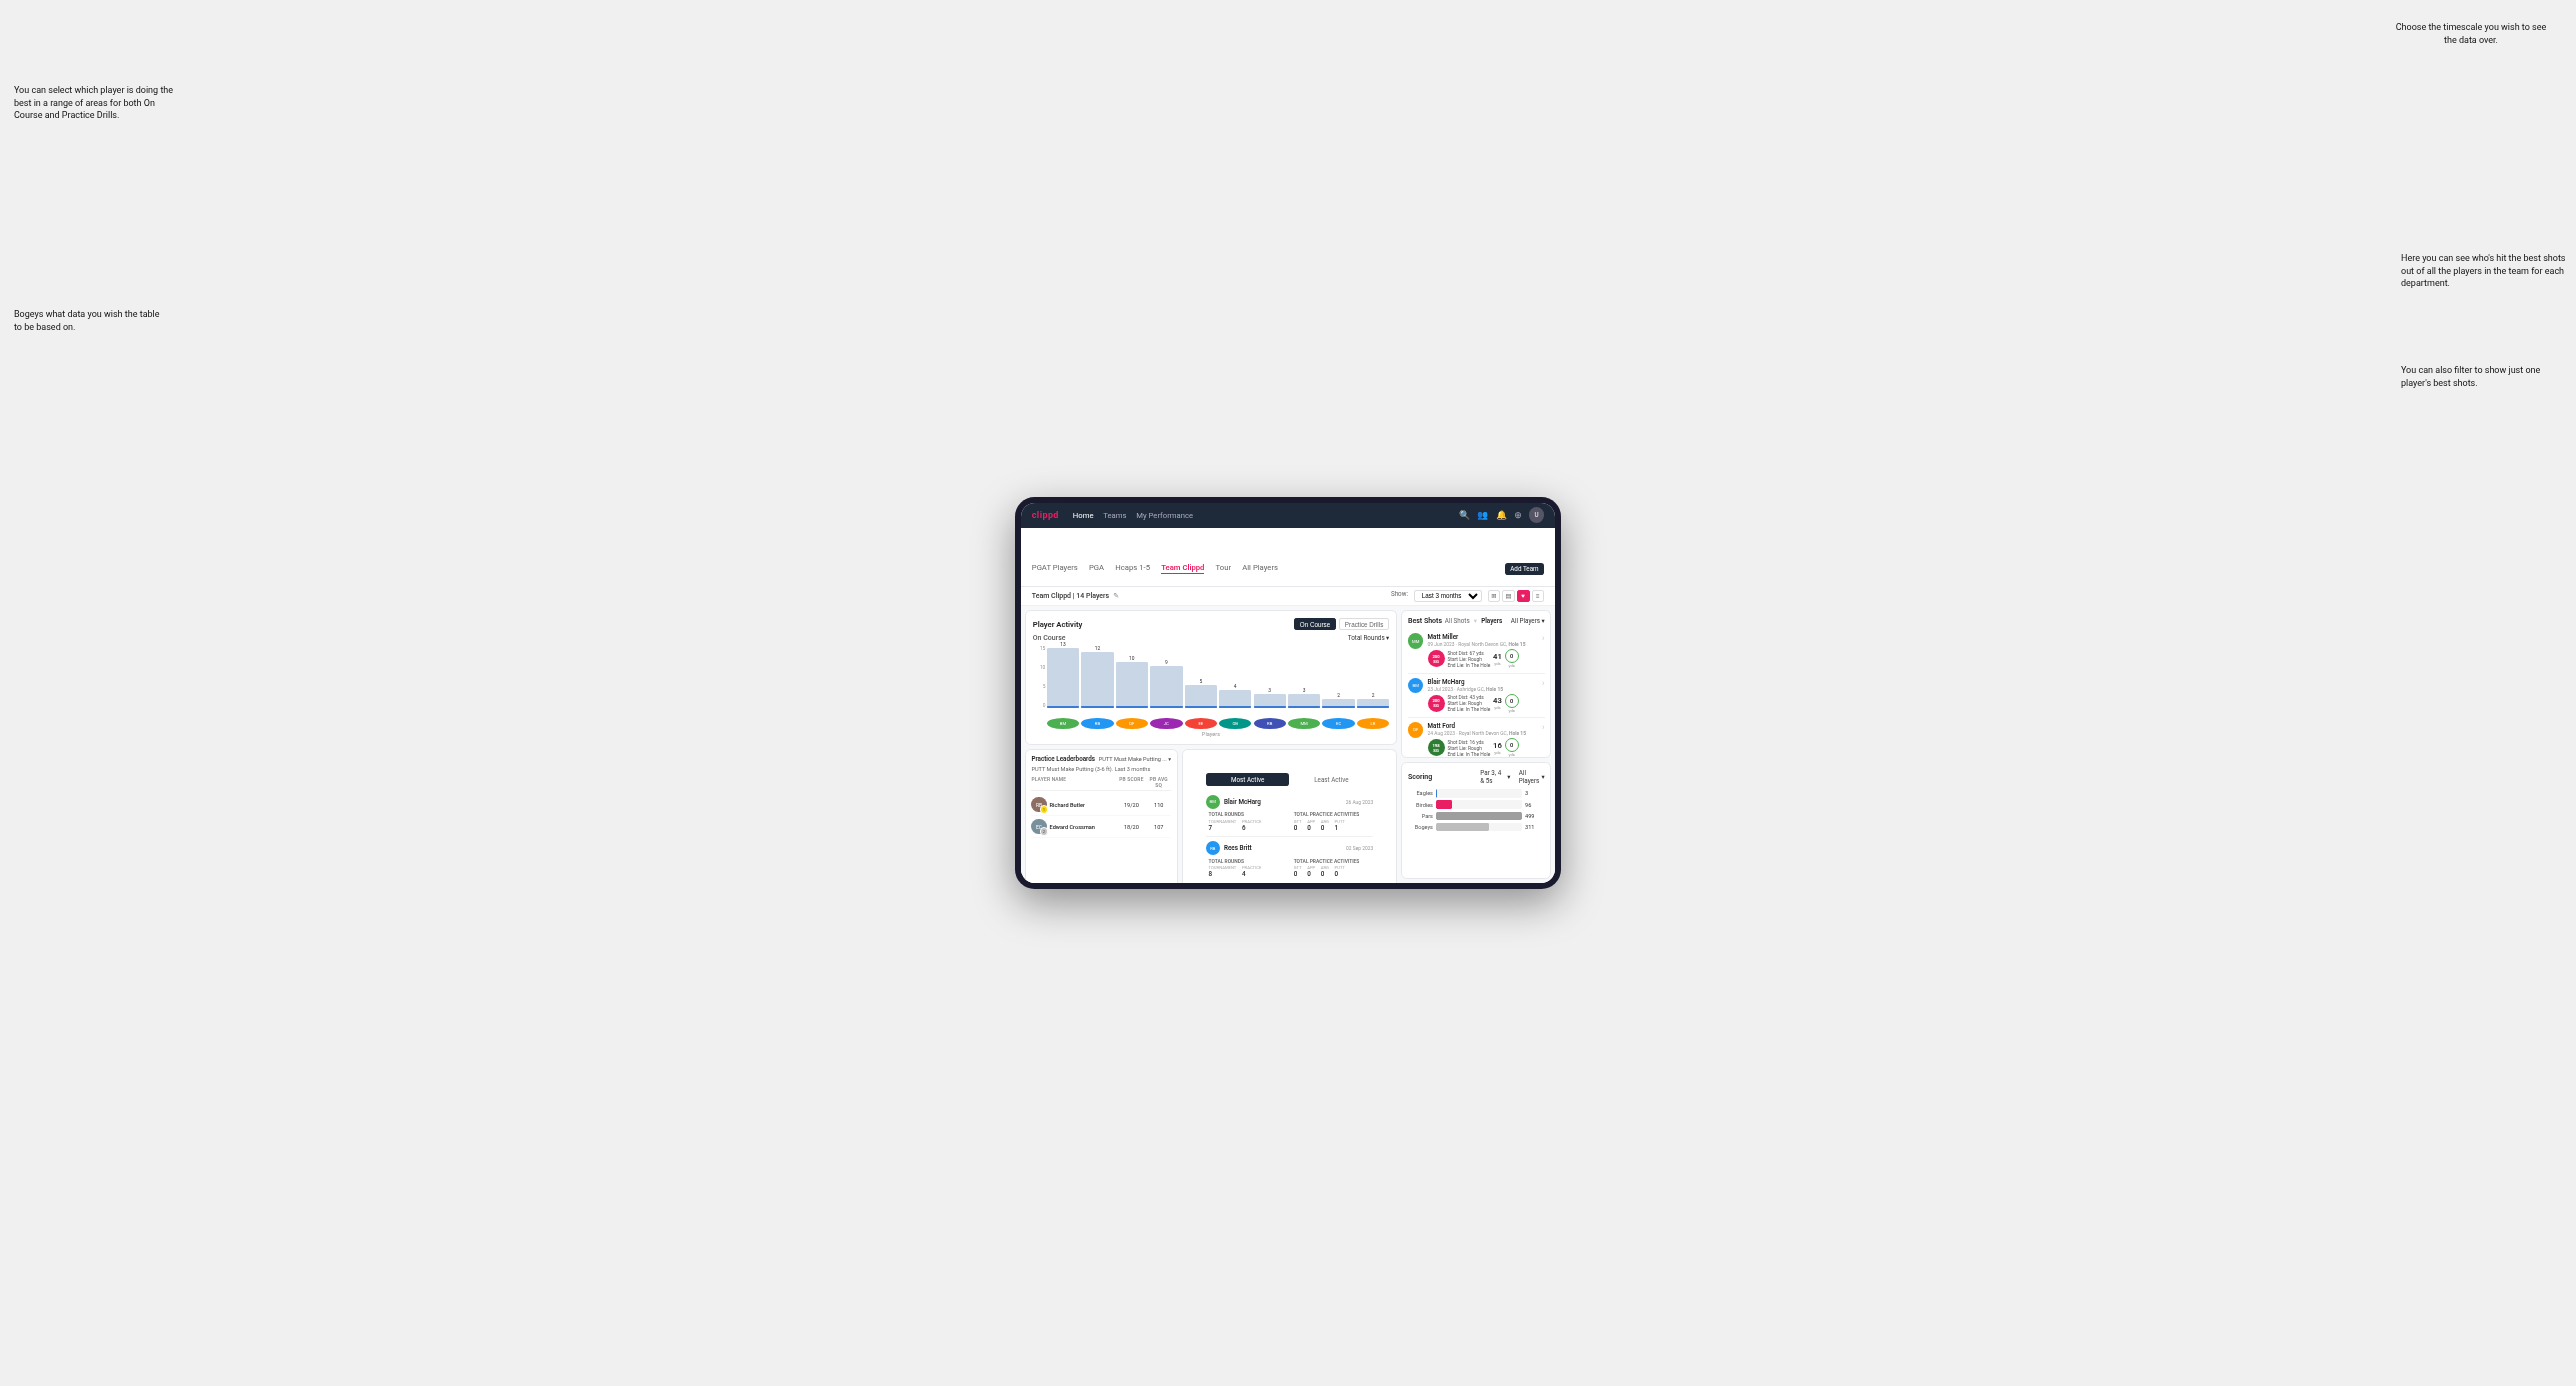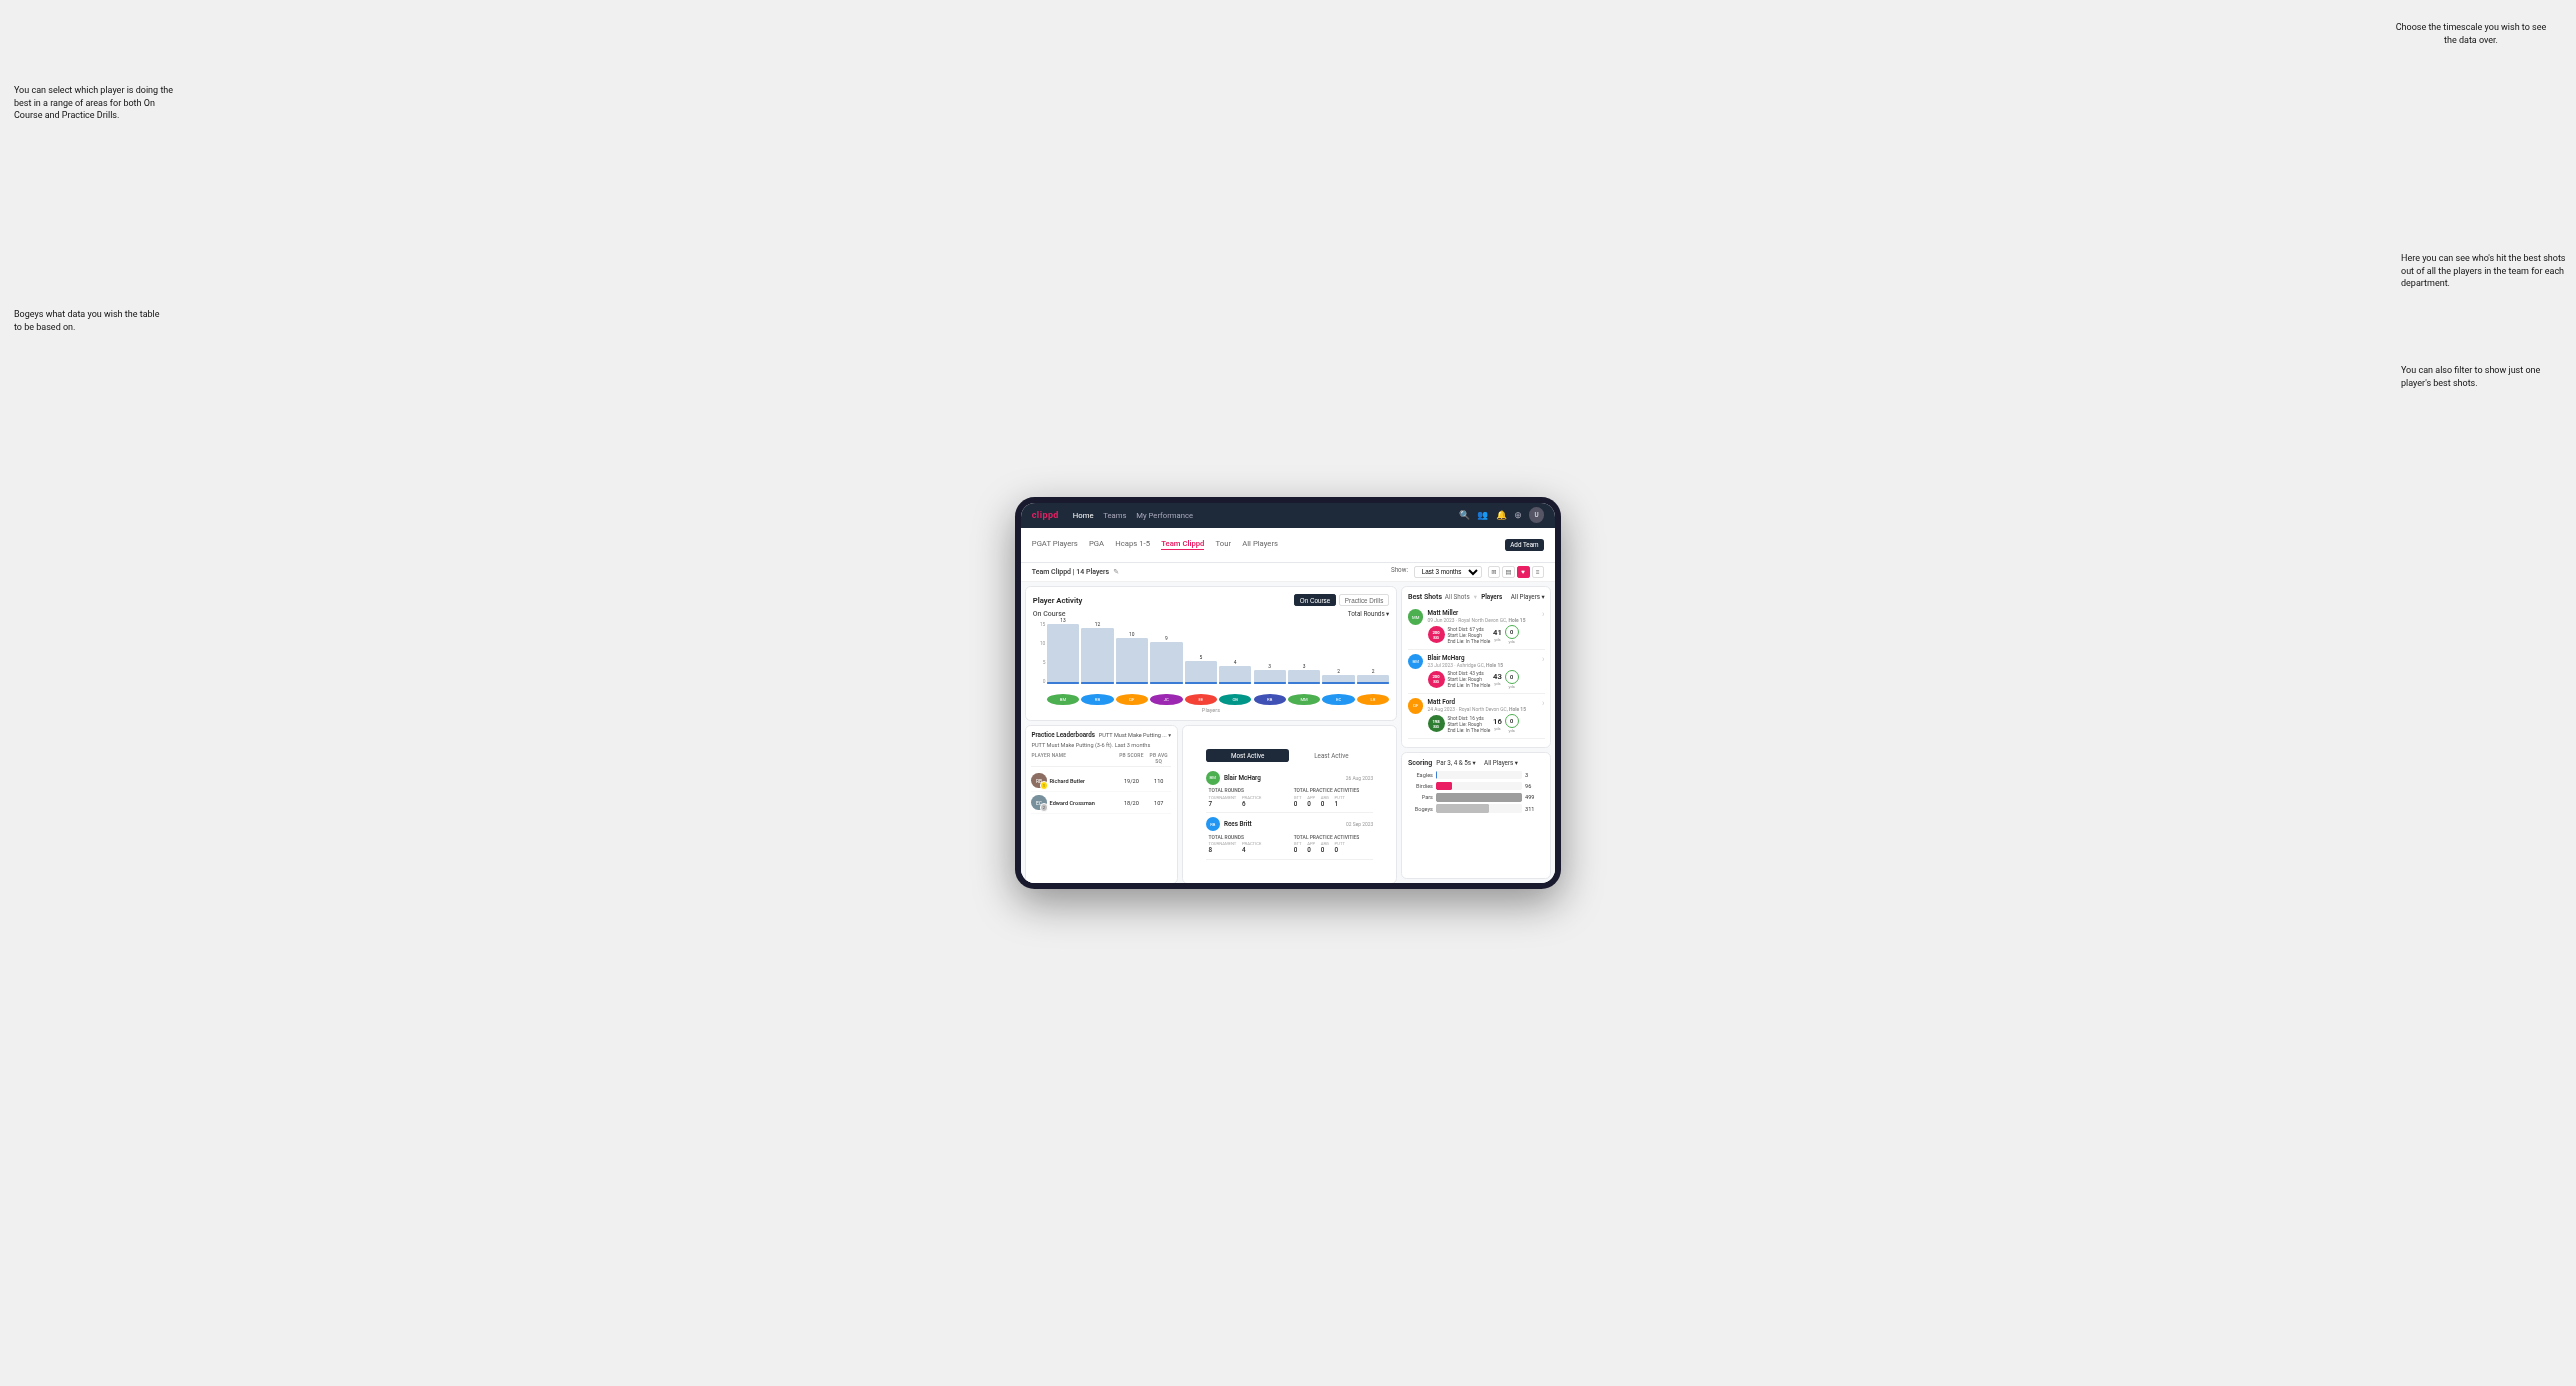--- a/index.html
+++ b/index.html
@@ -125,20 +125,21 @@
     
     .sub-nav {
       background: #fff;
       border-bottom: 0.7px solid #e5e7eb;
       display: flex;
       align-items: center;
       padding: 0 11.2px;
       height: 35px;
       gap: 11.2px;
       flex-shrink: 0;
+      margin-top: 24px;
     }
     .sub-nav-link {
       font-size: 7.7px;
       color: #666;
       cursor: pointer;
       padding-bottom: 1.4px;
     }
     .sub-nav-link.active {
       color: #e91e63;
       border-bottom: 1.4px solid #e91e63;
@@ -700,20 +701,21 @@
       font-weight: 600;
       color: #222;
     }
     .scoring-dropdown {
       font-size: 6.3px;
       color: #333;
       display: flex;
       align-items: center;
       gap: 1.4px;
       cursor: pointer;
+      margin-left: 44px;
     }
     .scoring-bars {
       display: flex;
       flex-direction: column;
       gap: 2.8px;
     }
     .scoring-row {
       display: flex;
       align-items: center;
       gap: 2.8px;

